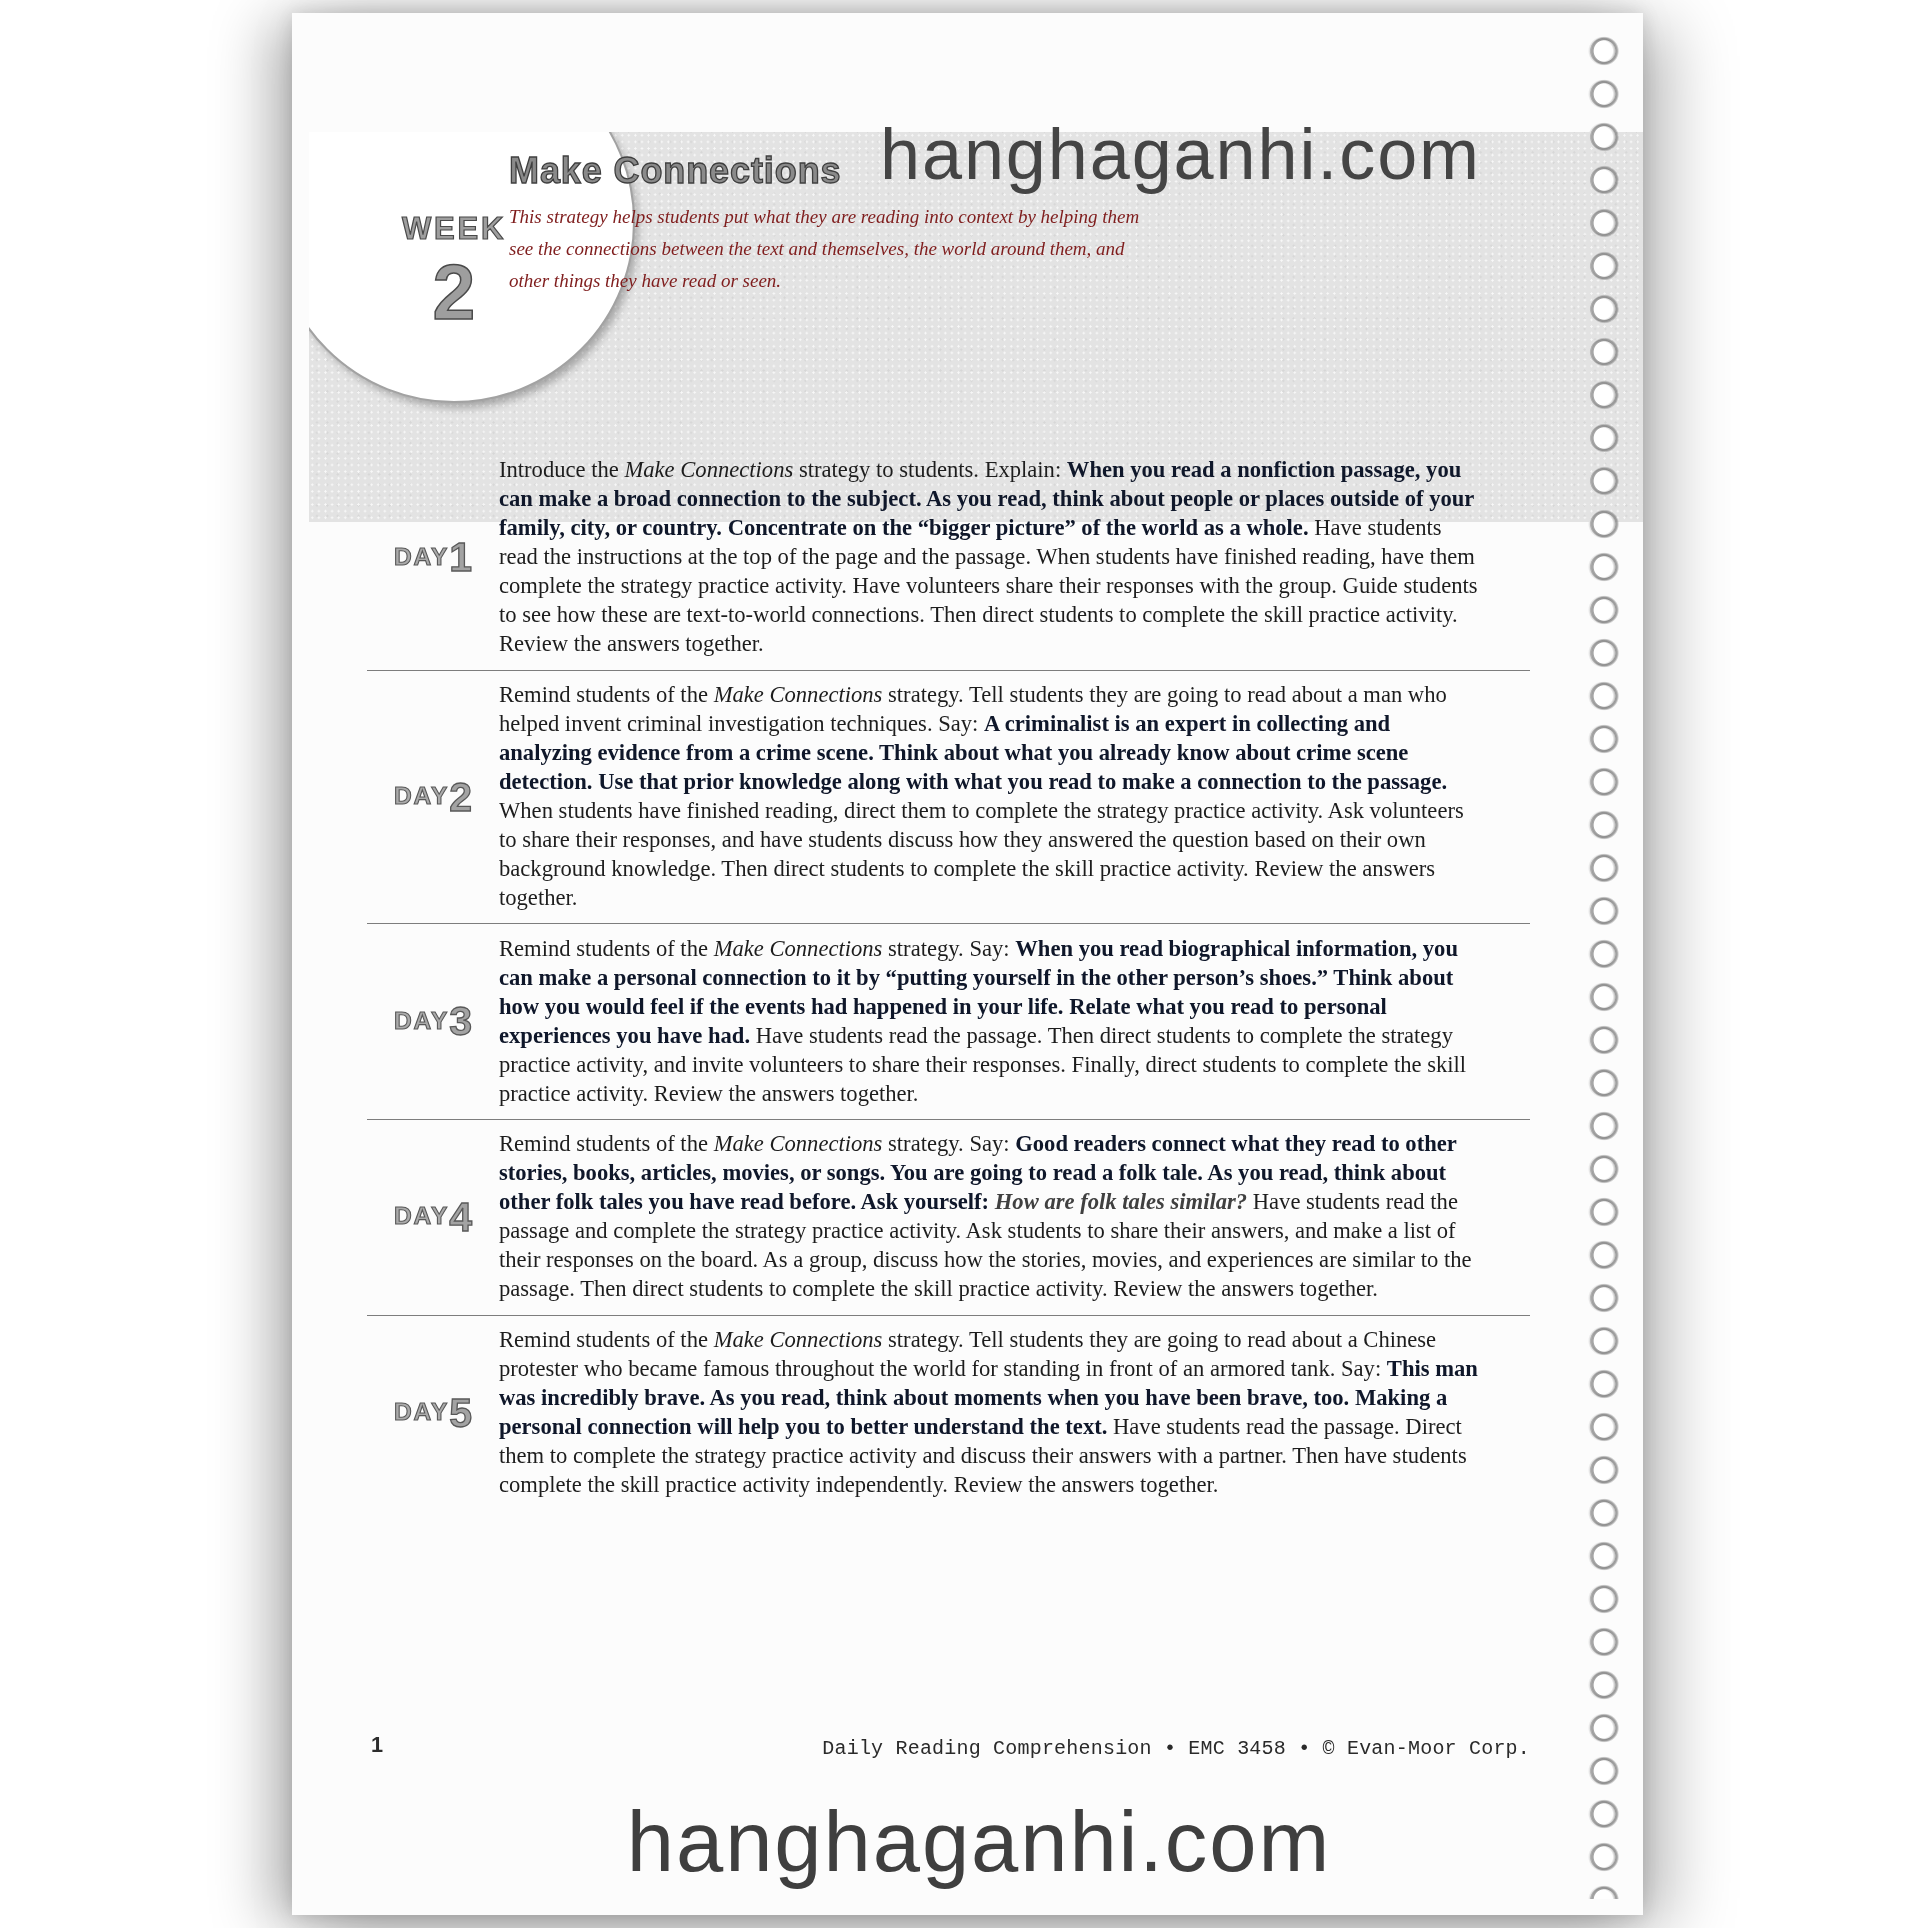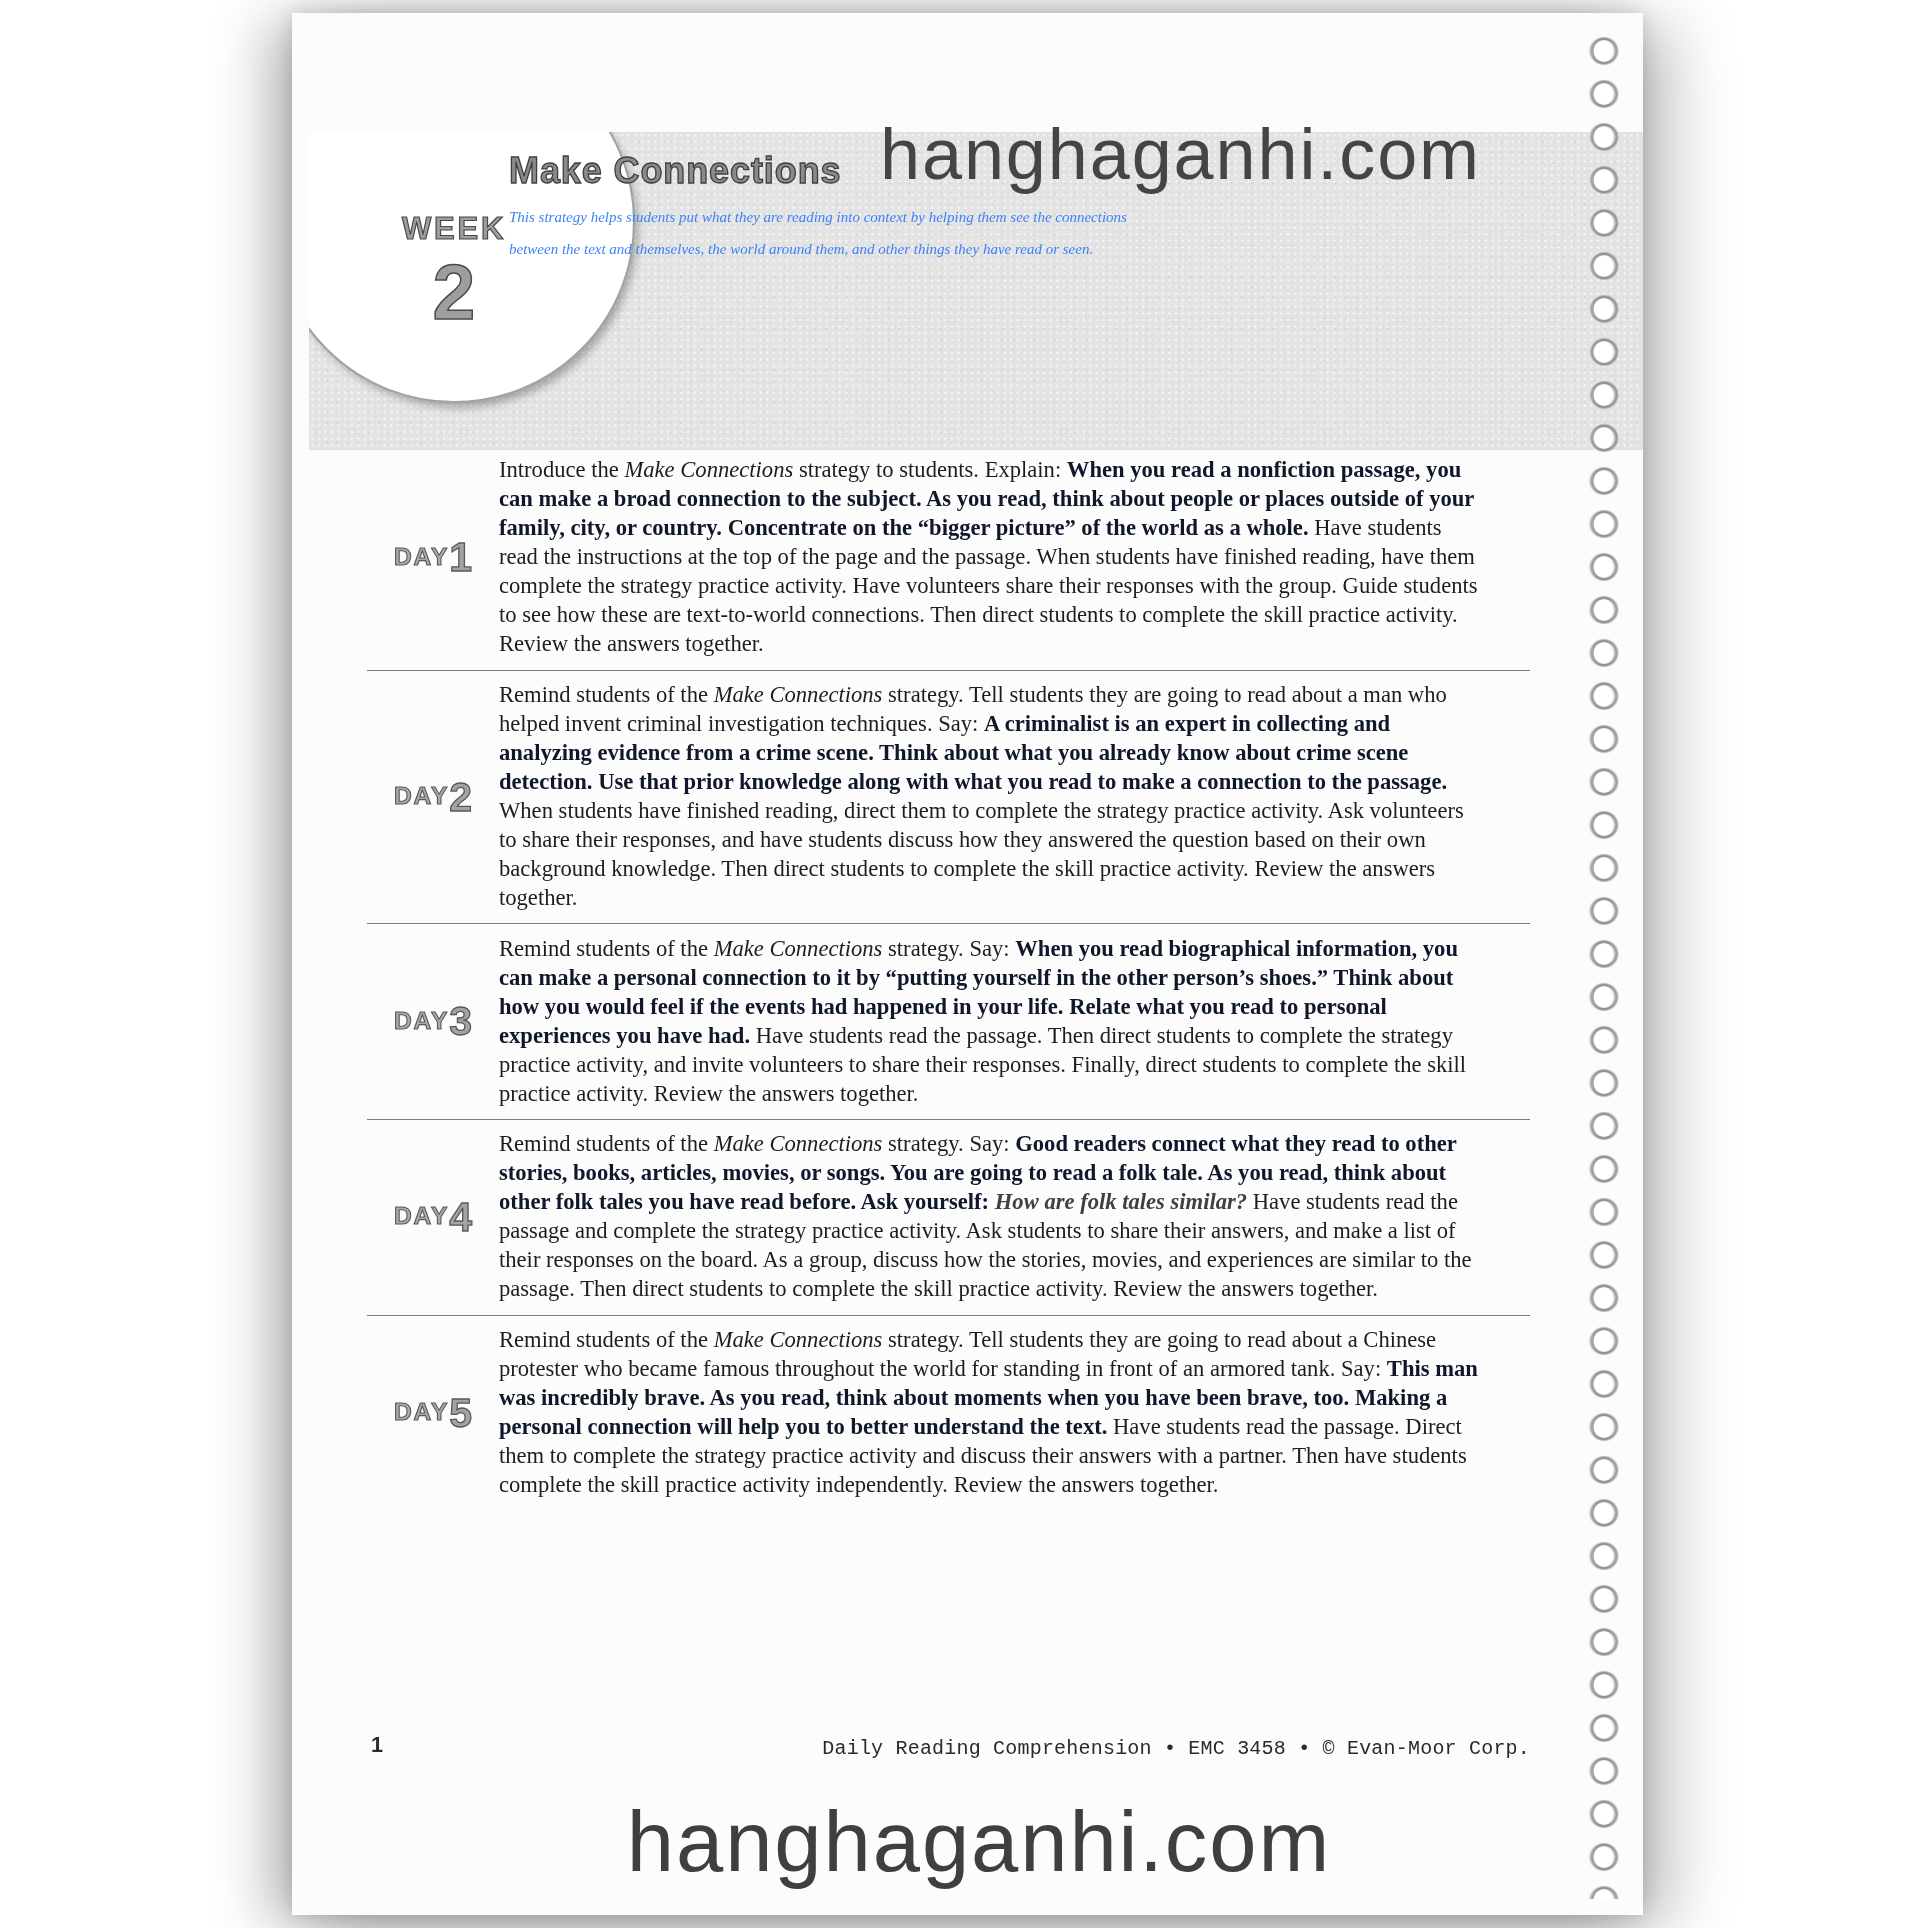--- a/index.html
+++ b/index.html
@@ -8,21 +8,21 @@
     background:#ffffff;font-family:"Liberation Serif",serif;
   }
   
   .page{
     position:absolute;left:292px;top:13px;width:1351px;height:1902px;
     background:#fcfcfc;z-index:1;
     box-shadow:-26px 7.5px 52px rgba(0,0,0,0.25), 28px 13px 61px rgba(0,0,0,0.25), 0 0 17px rgba(0,0,0,0.12);
   }
   
   .band{
-    position:absolute;left:17px;top:119px;right:0;height:318px;overflow:hidden;
+    position:absolute;left:17px;top:119px;right:0;height:390px;overflow:hidden;
     background-color:#e3e3e3;
     background-image:
       radial-gradient(rgba(255,255,255,0.75) 0.9px, transparent 1.3px),
       radial-gradient(rgba(0,0,0,0.055) 0.9px, transparent 1.3px);
     background-size:6.6px 6.6px, 10.4px 10.4px;
     background-position:0 0, 2.8px 4.7px;
   }
   .week-circle{
     position:absolute;left:-36px;top:-91px;width:358px;height:358px;
     border-radius:50%;background:#ffffff;border:2.8px solid #a2a2a2;
@@ -39,21 +39,21 @@
     color:#9e9e9e;-webkit-text-stroke:1.5px #4a4a4a;
   }
   
   .title-block{position:absolute;left:217px;top:137px;width:678px;z-index:2;}
   .strategy-title{
     font-family:"Liberation Sans",sans-serif;font-weight:bold;font-size:36px;
     letter-spacing:0.9px;color:#8a8a8a;-webkit-text-stroke:1.3px #3f3f3f;
   }
   .strategy-desc{
     margin-top:9.4px;width:650px;
-    font-style:italic;font-size:15px;line-height:32px;color:#3b82f6;
+    font-style:italic;font-size:19px;line-height:32px;color:#7f1d1d;
   }
   
   .days{position:absolute;left:0;top:433px;right:0;}
   .day-row{
     display:flex;margin-left:75px;width:1163px;
     padding:9.4px 0 11.3px;border-bottom:1.9px solid #7d7d7d;
   }
   .day-row:last-child{border-bottom:none;}
   .day-label-col{
     width:132px;flex:0 0 132px;display:flex;flex-direction:row;

